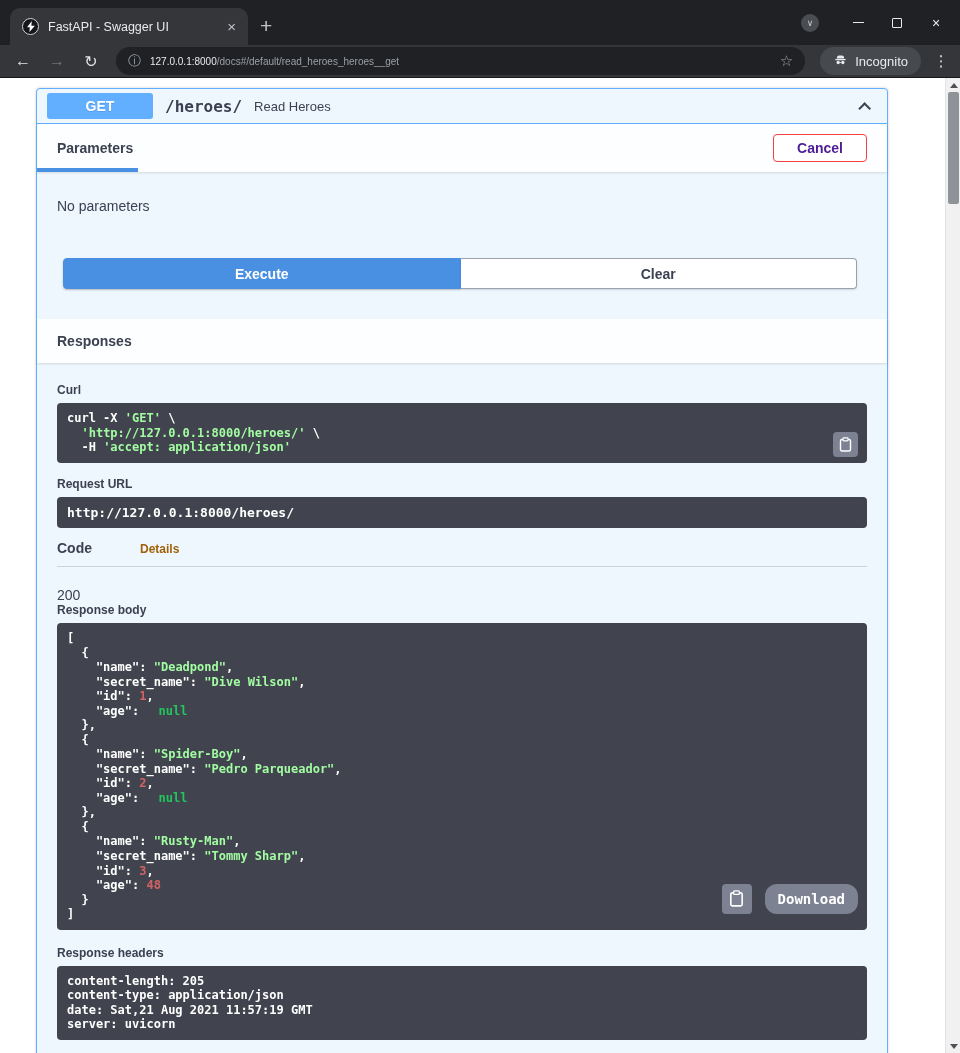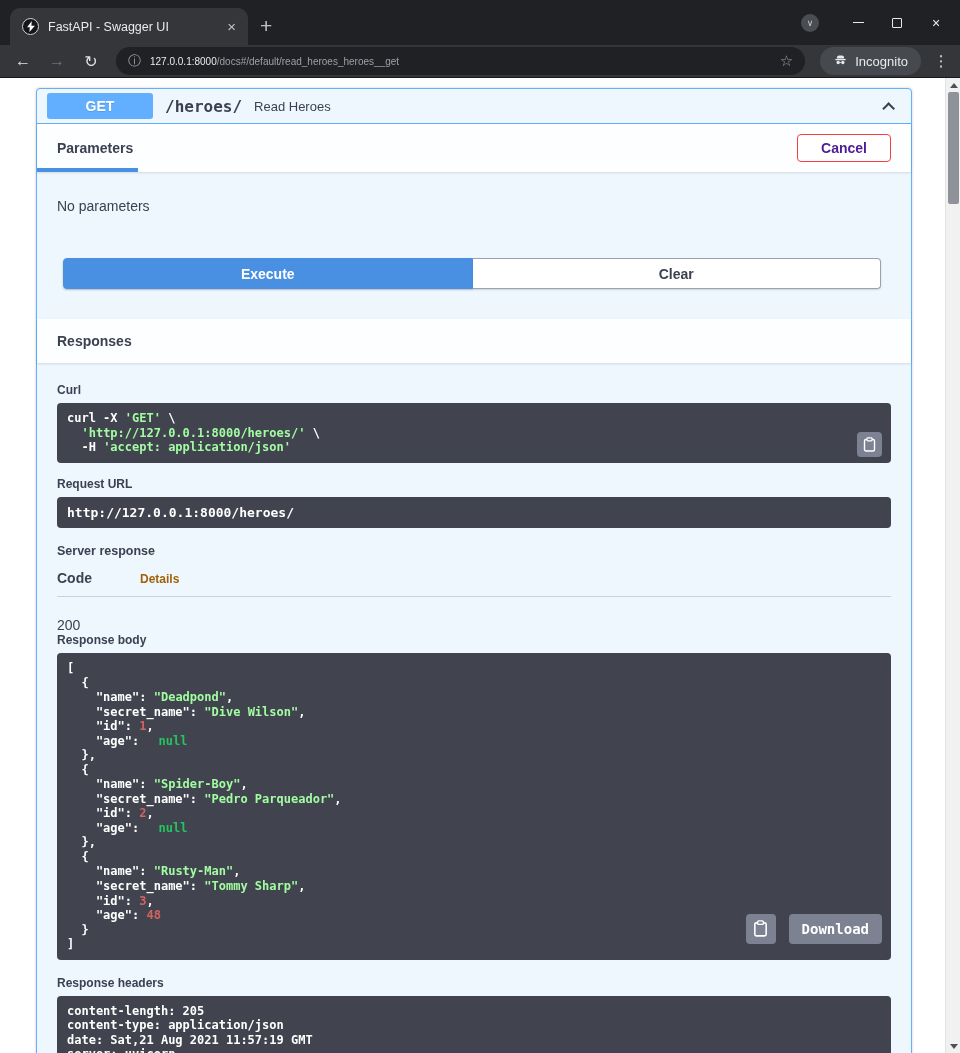--- a/index.html
+++ b/index.html
@@ -32,21 +32,21 @@
              gap:9px; padding:0 12px; margin:0 6px; cursor:text; }
   .info-icon { color:#9aa0a6; font-size:13px; }
   .url { font-size:10px; color:#e8eaed; white-space:nowrap; overflow:hidden; flex:1; }
   .url .path { color:#9aa0a6; }
   .star { color:#9aa0a6; font-size:15px; cursor:pointer; }
   .incognito-chip { height:28px; border-radius:14px; background:#46494d; display:flex; align-items:center;
                     gap:7px; padding:0 13px; color:#e8eaed; font-size:13px; margin:0 5px; }
   .kebab { color:#dfe1e5; font-size:15px; width:22px; text-align:center; cursor:pointer; }
 
   
-  .page { flex:1; background:#fff; padding:10px 48px 0 36px; overflow:hidden; }
+  .page { flex:1; background:#fff; padding:10px 72px 0 36px; overflow:hidden; }
   .opblock { border:1px solid #61affe; border-radius:4px; background:#eff7fe; box-shadow:0 0 3px rgba(0,0,0,.19); }
   .opblock-summary { display:flex; align-items:center; gap:0; padding:4px 14px 4px 10px; border-bottom:1px solid #61affe; cursor:pointer; }
   .method-badge { background:#61affe; color:#fff; font-weight:bold; font-size:14px; width:106px; height:26px;
                   line-height:26px; text-align:center; border-radius:3px; flex-shrink:0; text-shadow:0 1px 0 rgba(0,0,0,.1); }
   .opblock-path { font-family:"DejaVu Sans Mono", monospace; font-size:16px; font-weight:bold; color:#3b4151; margin-left:12px; }
   .opblock-desc { font-size:13px; color:#3b4151; flex:1; margin-left:12px; }
   .chevron-btn { padding:6px; cursor:pointer; }
   .chev-up { display:block; width:9px; height:9px; border-top:2px solid #3b4151; border-right:2px solid #3b4151;
              transform:rotate(-45deg) translateY(3px); }
 
@@ -83,21 +83,21 @@
   .mt14 { margin-top:14px; }
   .server-resp-label { font-size:12.5px; font-weight:600; color:#3b4151; margin-top:16px; }
   .res-head { display:flex; align-items:flex-end; border-bottom:1px solid rgba(59,65,81,.2); padding-bottom:10px; margin-top:12px; }
   .col-status { width:83px; font-size:14px; font-weight:bold; color:#3b4151; }
   .col-desc { font-size:12px; font-weight:bold; color:#a16207; }
   .res-row { display:flex; padding-top:18px;flex-direction:column; }
   .res-code { width:83px; font-size:14px; color:#3b4151; padding-top:2px; }
   .res-details { flex:1; min-width:0; }
   .controls { position:absolute; right:9px; bottom:16px; display:flex; gap:13px; align-items:center; }
   .controls .copy-btn { position:static; width:30px; height:30px; }
-  .download-btn { background:#7d8293; color:#fff; border:none; border-radius:4px; font-weight:bold; font-size:14px;
+  .download-btn { background:#7d8293; color:#fff; border:none; border-radius:12px; font-weight:bold; font-size:14px;
                   height:30px; padding:0 13px; cursor:pointer; font-family:inherit; }
 
   
   .page-scrollbar { position:absolute; top:78px; right:0; width:15px; height:calc(100% - 78px); background:#f1f1f1; border-left:1px solid #e2e2e2; }
   .sb-up, .sb-down { position:absolute; left:0; width:15px; height:14px; display:flex; align-items:center; justify-content:center; cursor:pointer; }
   .sb-up { top:0; } .sb-down { bottom:0; }
   .sb-up i { width:0; height:0; border-left:4px solid transparent; border-right:4px solid transparent; border-bottom:5px solid #4e5257; }
   .sb-down i { width:0; height:0; border-left:4px solid transparent; border-right:4px solid transparent; border-top:5px solid #4e5257; }
   .sb-thumb { position:absolute; top:14px; left:2px; width:11px; height:112px; background:#8f9399; border-radius:2px; cursor:grab; }
 </style>
@@ -194,21 +194,20 @@
         <div class="code-line"><span class="tok-p">curl -X </span><span class="tok-s">'GET'</span><span class="tok-p"> \</span></div>
             <div class="code-line"><span class="tok-p">  </span><span class="tok-s">'http://127.0.0.1:8000/heroes/'</span><span class="tok-p"> \</span></div>
             <div class="code-line"><span class="tok-p">  -H </span><span class="tok-s">'accept: application/json'</span></div>
           </div>
 
         <h5 class="blk-label mt14">Request URL</h5>
         <div class="code-block req-url">
             <div class="code-line"><span class="tok-p">http://127.0.0.1:8000/heroes/</span></div>
           </div>
 
-        <div class="server-resp-label">Server response</div>
 
         <div class="res-head">
           <span class="col-status">Code</span>
           <span class="col-desc">Details</span>
         </div>
 
         <div class="res-row">
           <span class="res-code">200</span>
           <div class="res-details">
             <h5 class="blk-label">Response body</h5>

